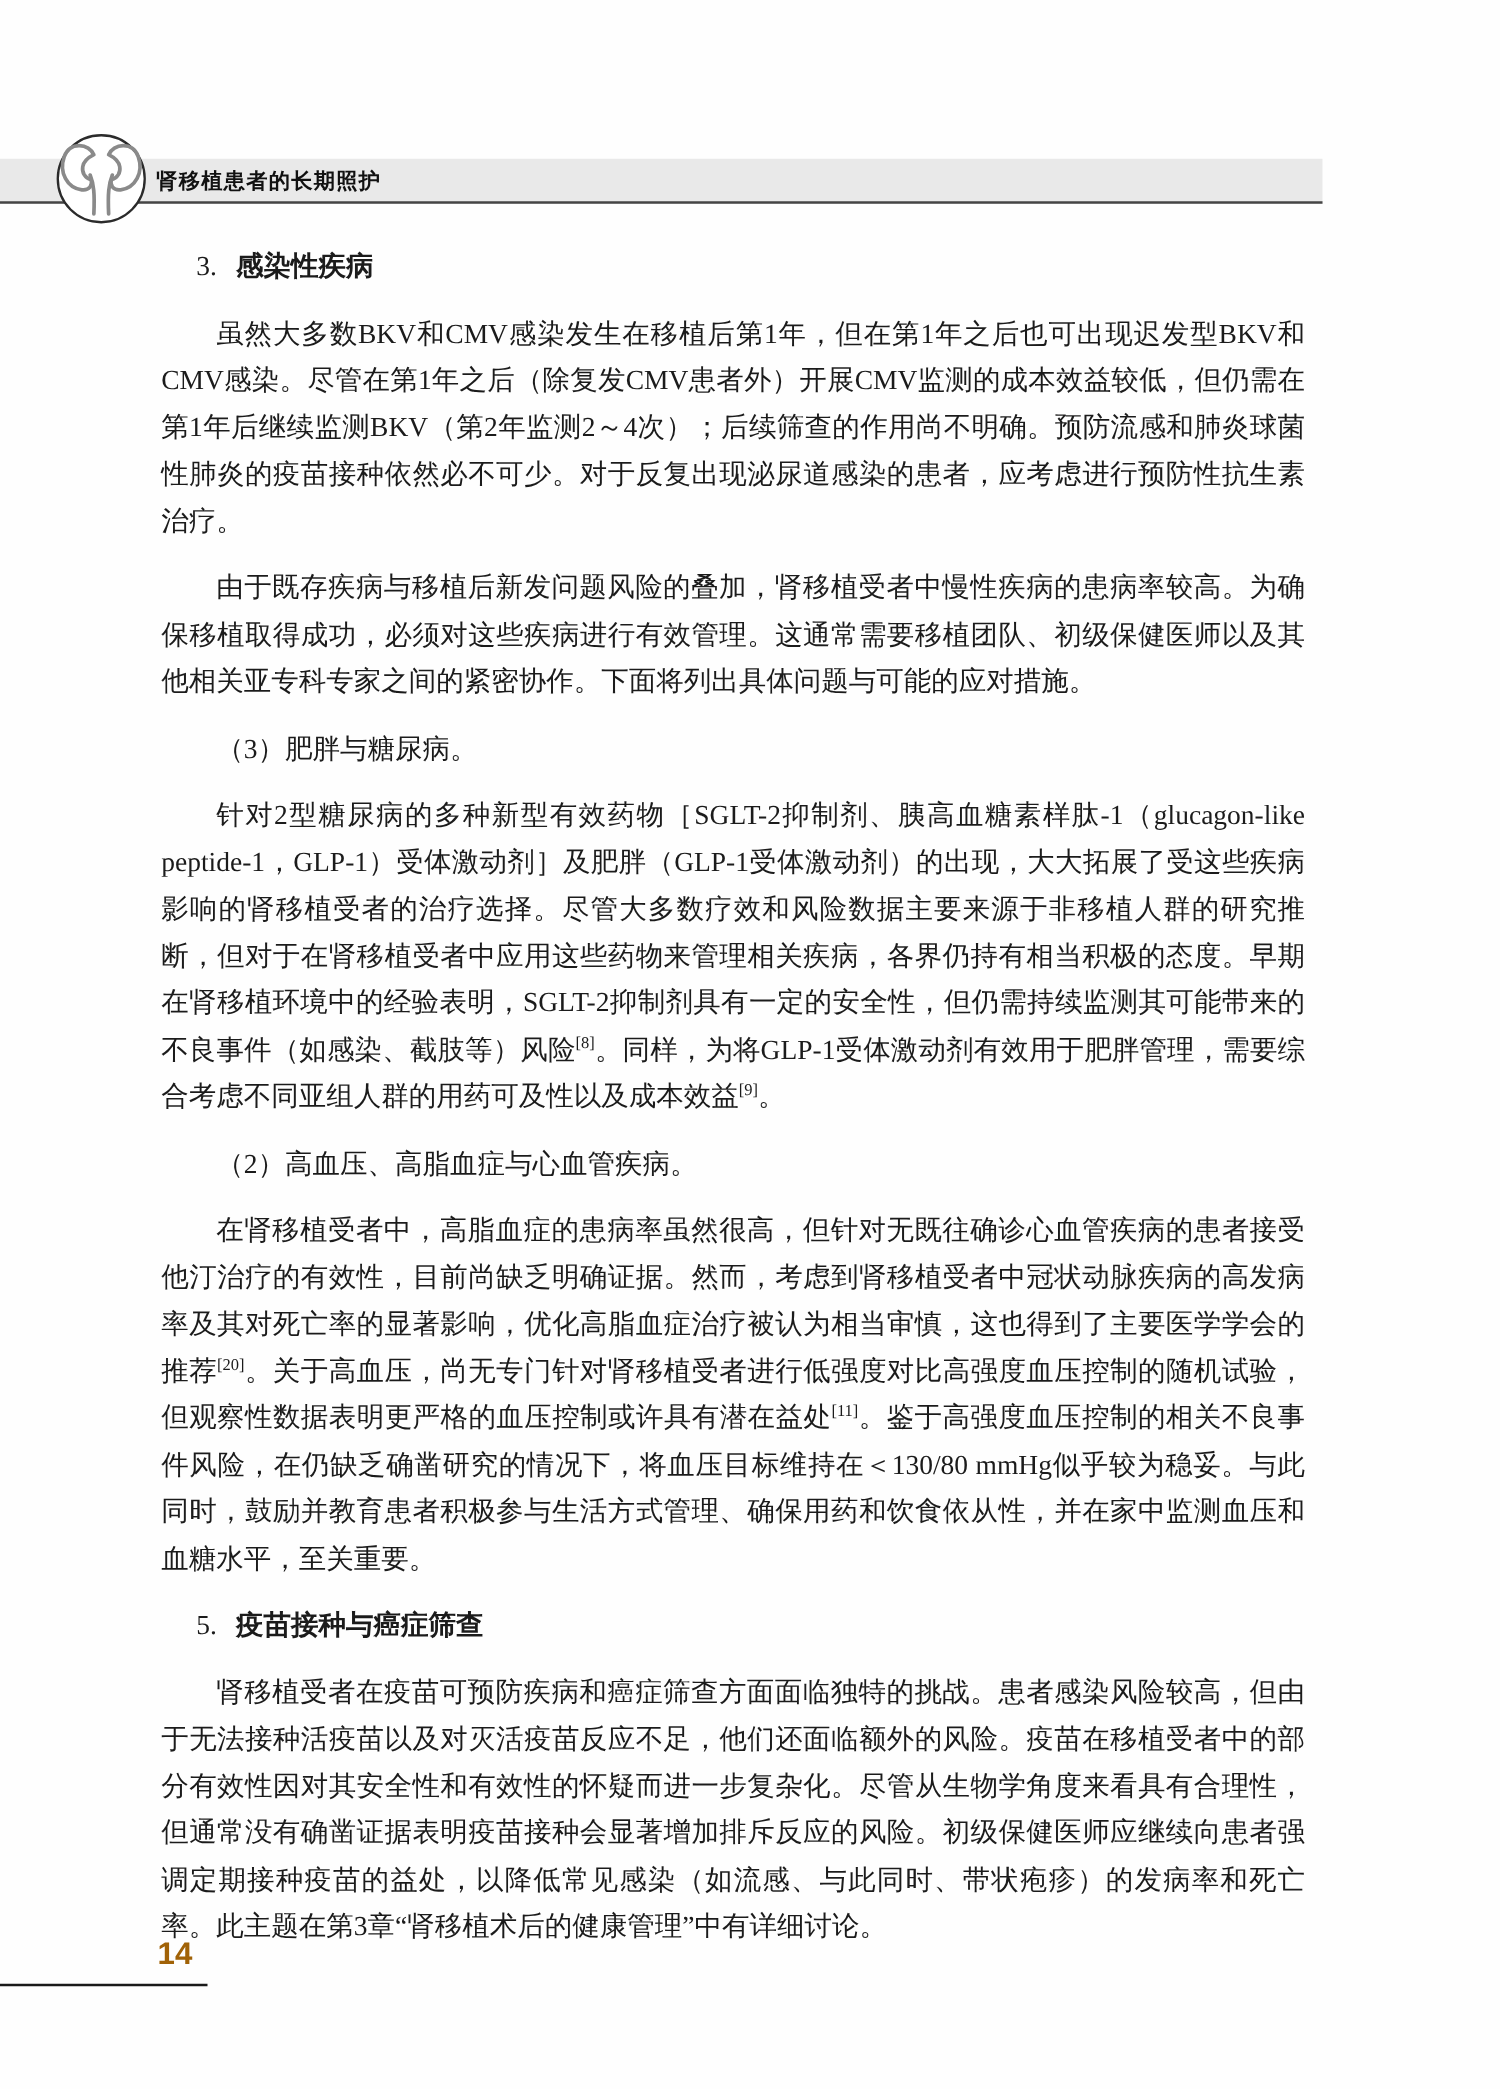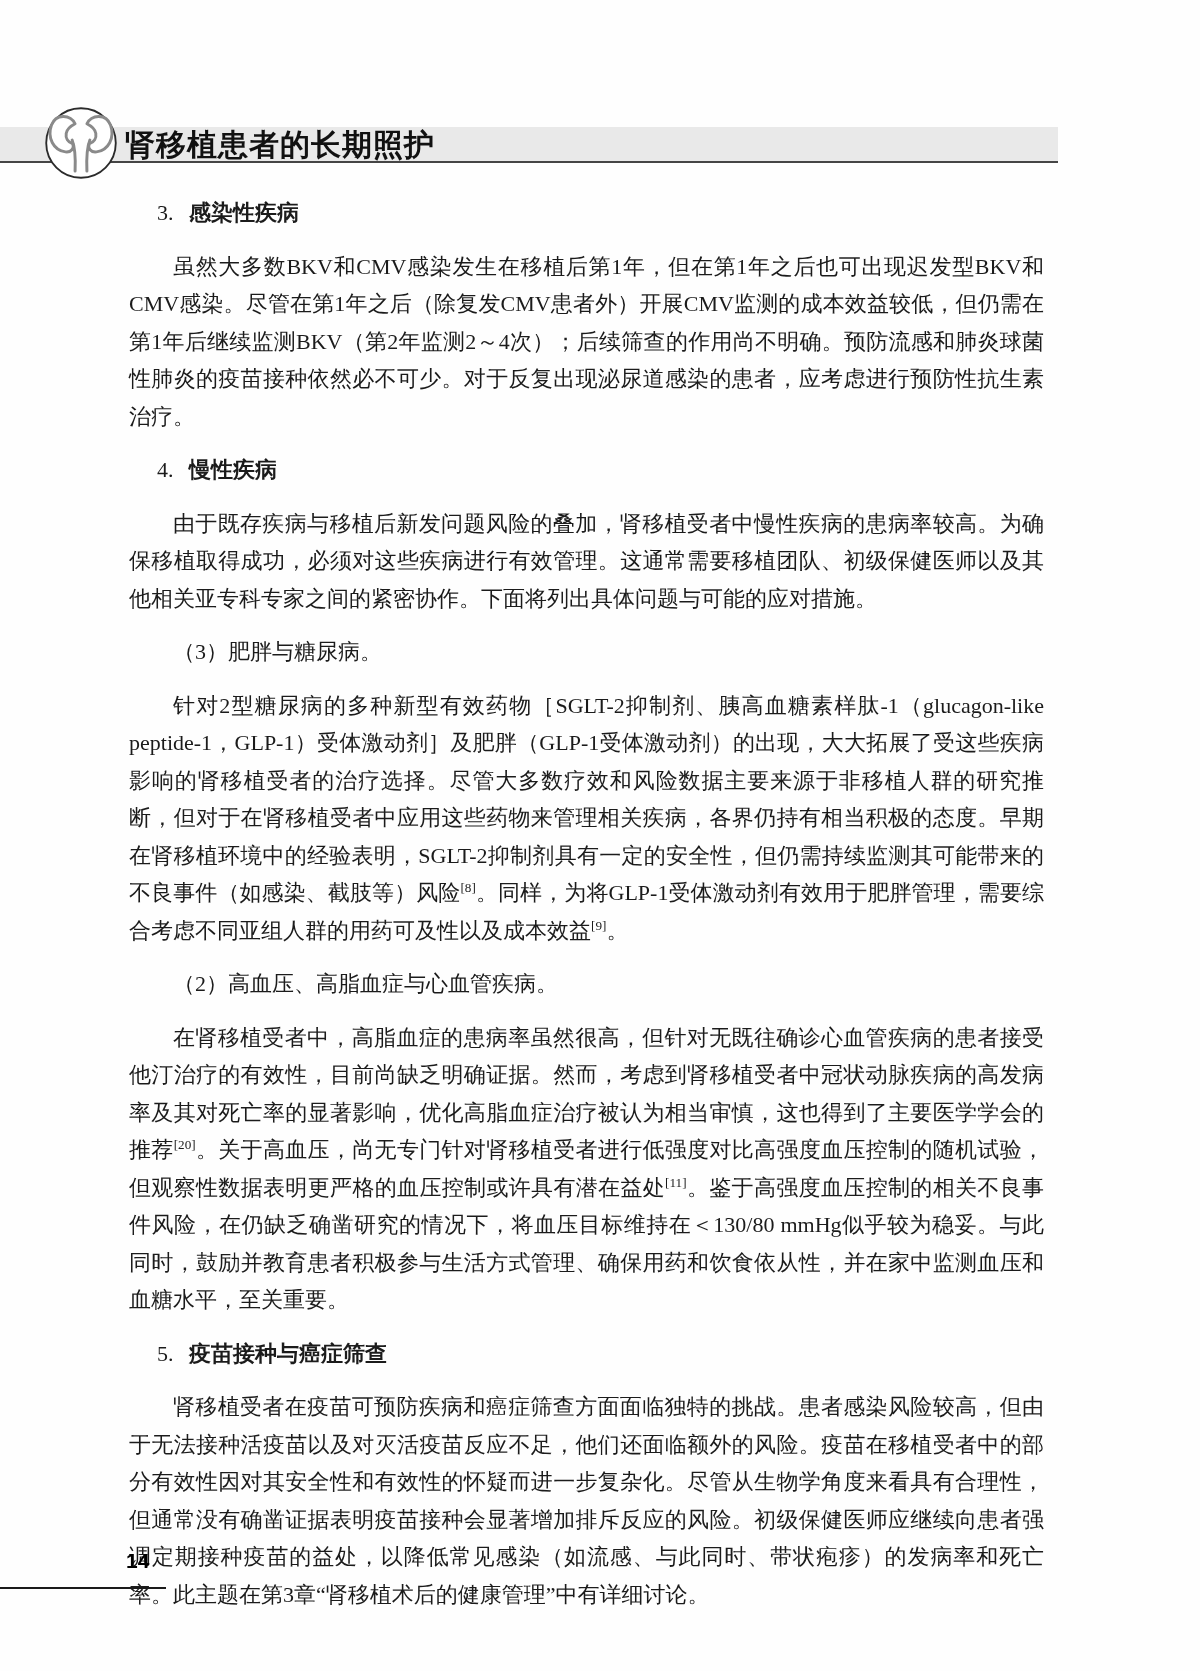--- a/index.html
+++ b/index.html
@@ -13,21 +13,21 @@
   }
   
   .header-bar{
     position:absolute;left:0;top:127px;width:1058px;height:34px;
     background:#e9e9e9;
     border-bottom:2px solid #454545;
   }
   .header-title{
     position:absolute;left:125px;top:129px;height:32px;line-height:32px;
     font-family:"Liberation Sans","DejaVu Sans",sans-serif;
-    font-weight:bold;font-size:30px;color:#111;
+    font-weight:bold;font-size:17px;color:#111;
     letter-spacing:1px;white-space:nowrap;
   }
   .logo-circle{
     position:absolute;left:44px;top:106px;width:74px;height:74px;
   }
   
   .content{
     position:absolute;left:113px;top:194px;width:947px;
     font-size:22px;line-height:37.5px;
     text-align:justify;
@@ -48,21 +48,21 @@
   }
   .content sup{
     font-size:0.6em;
     line-height:0;
     vertical-align:super;
   }
   
   .footer-page-number{
     position:absolute;left:126px;top:1549px;
     font-family:"Liberation Sans","DejaVu Sans",sans-serif;
-    font-size:21px;font-weight:600;color:#000000;
+    font-size:25px;font-weight:600;color:#a16207;
   }
   .footer-rule{
     position:absolute;left:0;top:1587px;width:166px;height:2px;
     background:#1a1a1a;
   }
 </style>
 </head>
 <body>
 
 <div class="page">
@@ -82,21 +82,20 @@
         <path d="M62 46 C58 56 57 66 58 88"></path>
       </g>
     </svg>
   </div>
 
   <div class="header-title">肾移植患者的长期照护</div>
 
   <div class="content">
       <div class="heading"><span class="hnum">3.</span><span class="htext">感染性疾病</span></div>
       <p class="para">虽然大多数BKV和CMV感染发生在移植后第1年，但在第1年之后也可出现迟发型BKV和CMV感染。尽管在第1年之后（除复发CMV患者外）开展CMV监测的成本效益较低，但仍需在第1年后继续监测BKV（第2年监测2～4次）；后续筛查的作用尚不明确。预防流感和肺炎球菌性肺炎的疫苗接种依然必不可少。对于反复出现泌尿道感染的患者，应考虑进行预防性抗生素治疗。</p>
-      <div class="heading"><span class="hnum">4.</span><span class="htext">慢性疾病</span></div>
       <p class="para">由于既存疾病与移植后新发问题风险的叠加，肾移植受者中慢性疾病的患病率较高。为确保移植取得成功，必须对这些疾病进行有效管理。这通常需要移植团队、初级保健医师以及其他相关亚专科专家之间的紧密协作。下面将列出具体问题与可能的应对措施。</p>
       <p class="para">（3）肥胖与糖尿病。</p>
       <p class="para">针对2型糖尿病的多种新型有效药物［SGLT-2抑制剂、胰高血糖素样肽-1（glucagon-like peptide-1，GLP-1）受体激动剂］及肥胖（GLP-1受体激动剂）的出现，大大拓展了受这些疾病影响的肾移植受者的治疗选择。尽管大多数疗效和风险数据主要来源于非移植人群的研究推断，但对于在肾移植受者中应用这些药物来管理相关疾病，各界仍持有相当积极的态度。早期在肾移植环境中的经验表明，SGLT-2抑制剂具有一定的安全性，但仍需持续监测其可能带来的不良事件（如感染、截肢等）风险<sup>[8]</sup>。同样，为将GLP-1受体激动剂有效用于肥胖管理，需要综合考虑不同亚组人群的用药可及性以及成本效益<sup>[9]</sup>。</p>
       <p class="para">（2）高血压、高脂血症与心血管疾病。</p>
       <p class="para">在肾移植受者中，高脂血症的患病率虽然很高，但针对无既往确诊心血管疾病的患者接受他汀治疗的有效性，目前尚缺乏明确证据。然而，考虑到肾移植受者中冠状动脉疾病的高发病率及其对死亡率的显著影响，优化高脂血症治疗被认为相当审慎，这也得到了主要医学学会的推荐<sup>[20]</sup>。关于高血压，尚无专门针对肾移植受者进行低强度对比高强度血压控制的随机试验，但观察性数据表明更严格的血压控制或许具有潜在益处<sup>[11]</sup>。鉴于高强度血压控制的相关不良事件风险，在仍缺乏确凿研究的情况下，将血压目标维持在＜130/80 mmHg似乎较为稳妥。与此同时，鼓励并教育患者积极参与生活方式管理、确保用药和饮食依从性，并在家中监测血压和血糖水平，至关重要。</p>
       <div class="heading"><span class="hnum">5.</span><span class="htext">疫苗接种与癌症筛查</span></div>
       <p class="para">肾移植受者在疫苗可预防疾病和癌症筛查方面面临独特的挑战。患者感染风险较高，但由于无法接种活疫苗以及对灭活疫苗反应不足，他们还面临额外的风险。疫苗在移植受者中的部分有效性因对其安全性和有效性的怀疑而进一步复杂化。尽管从生物学角度来看具有合理性，但通常没有确凿证据表明疫苗接种会显著增加排斥反应的风险。初级保健医师应继续向患者强调定期接种疫苗的益处，以降低常见感染（如流感、与此同时、带状疱疹）的发病率和死亡率。此主题在第3章“肾移植术后的健康管理”中有详细讨论。</p>
     </div>
 
   <div class="footer-page-number">14</div>

